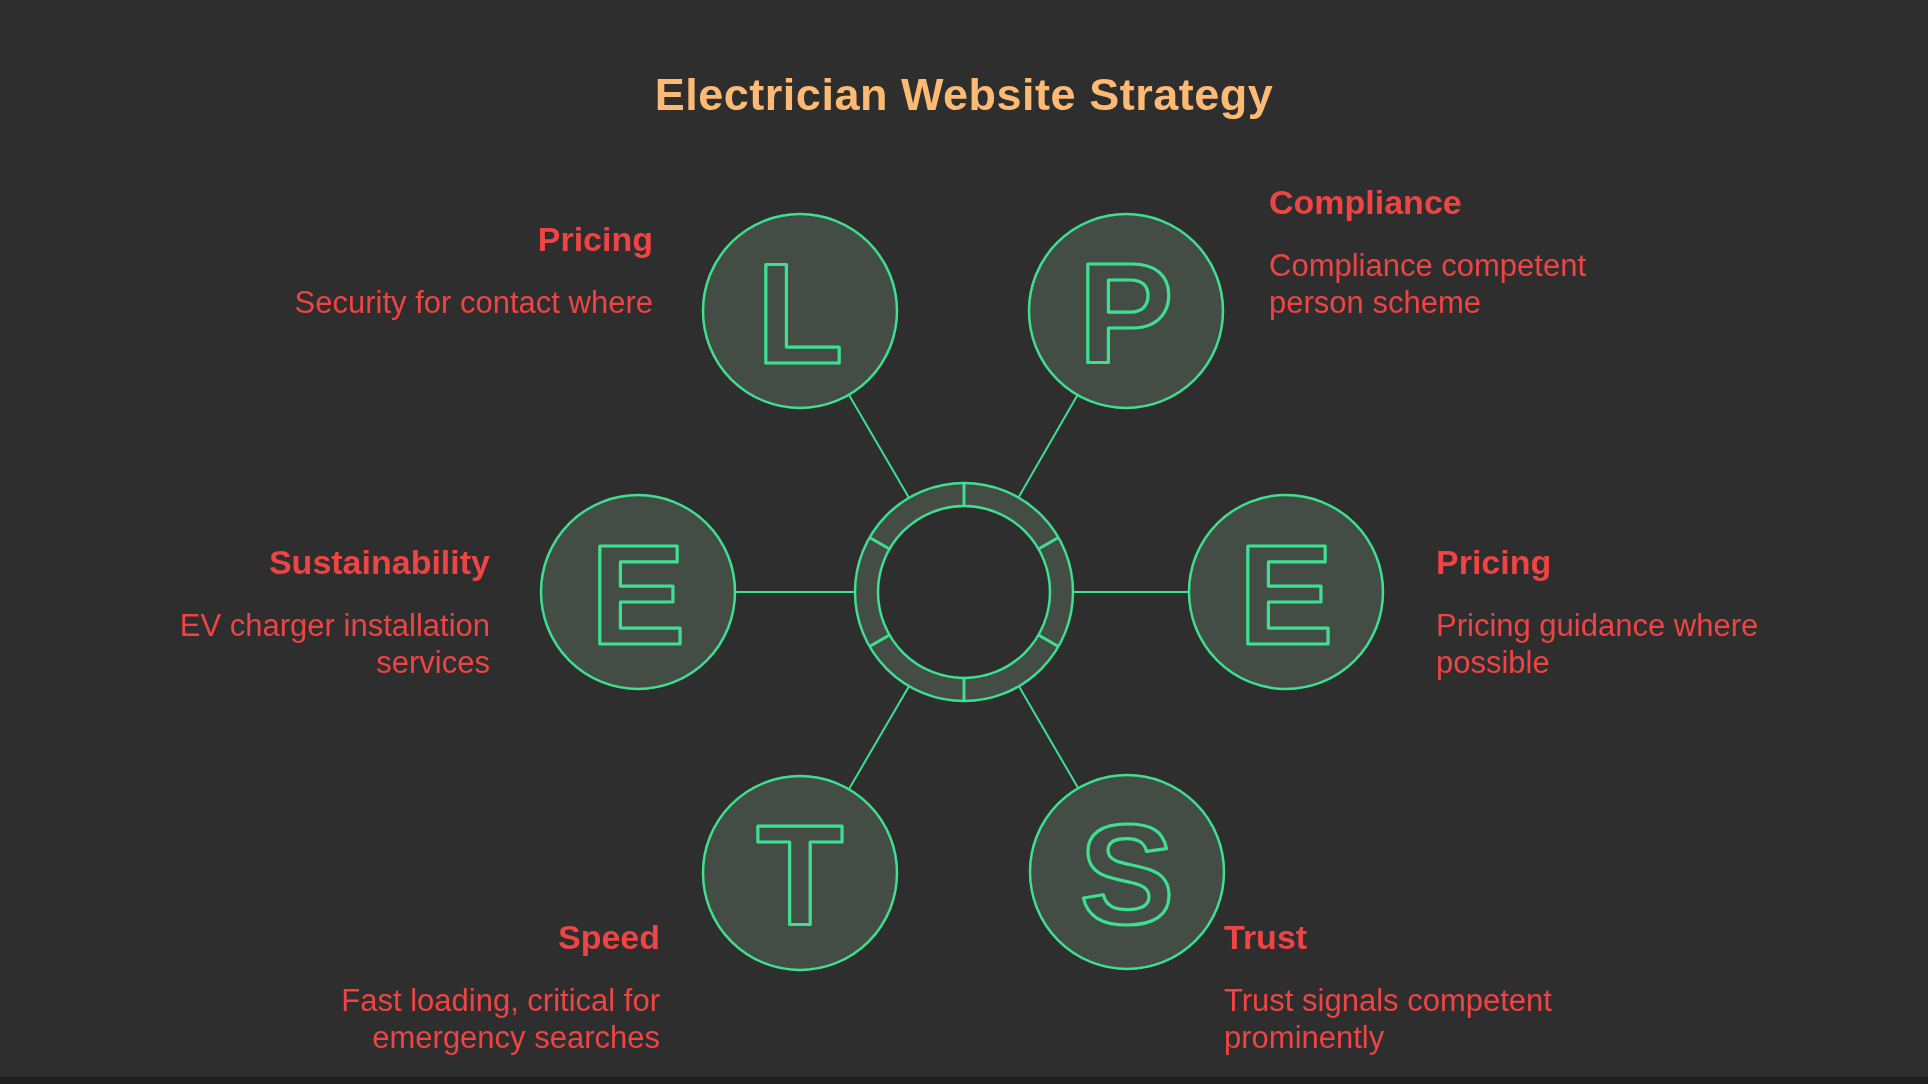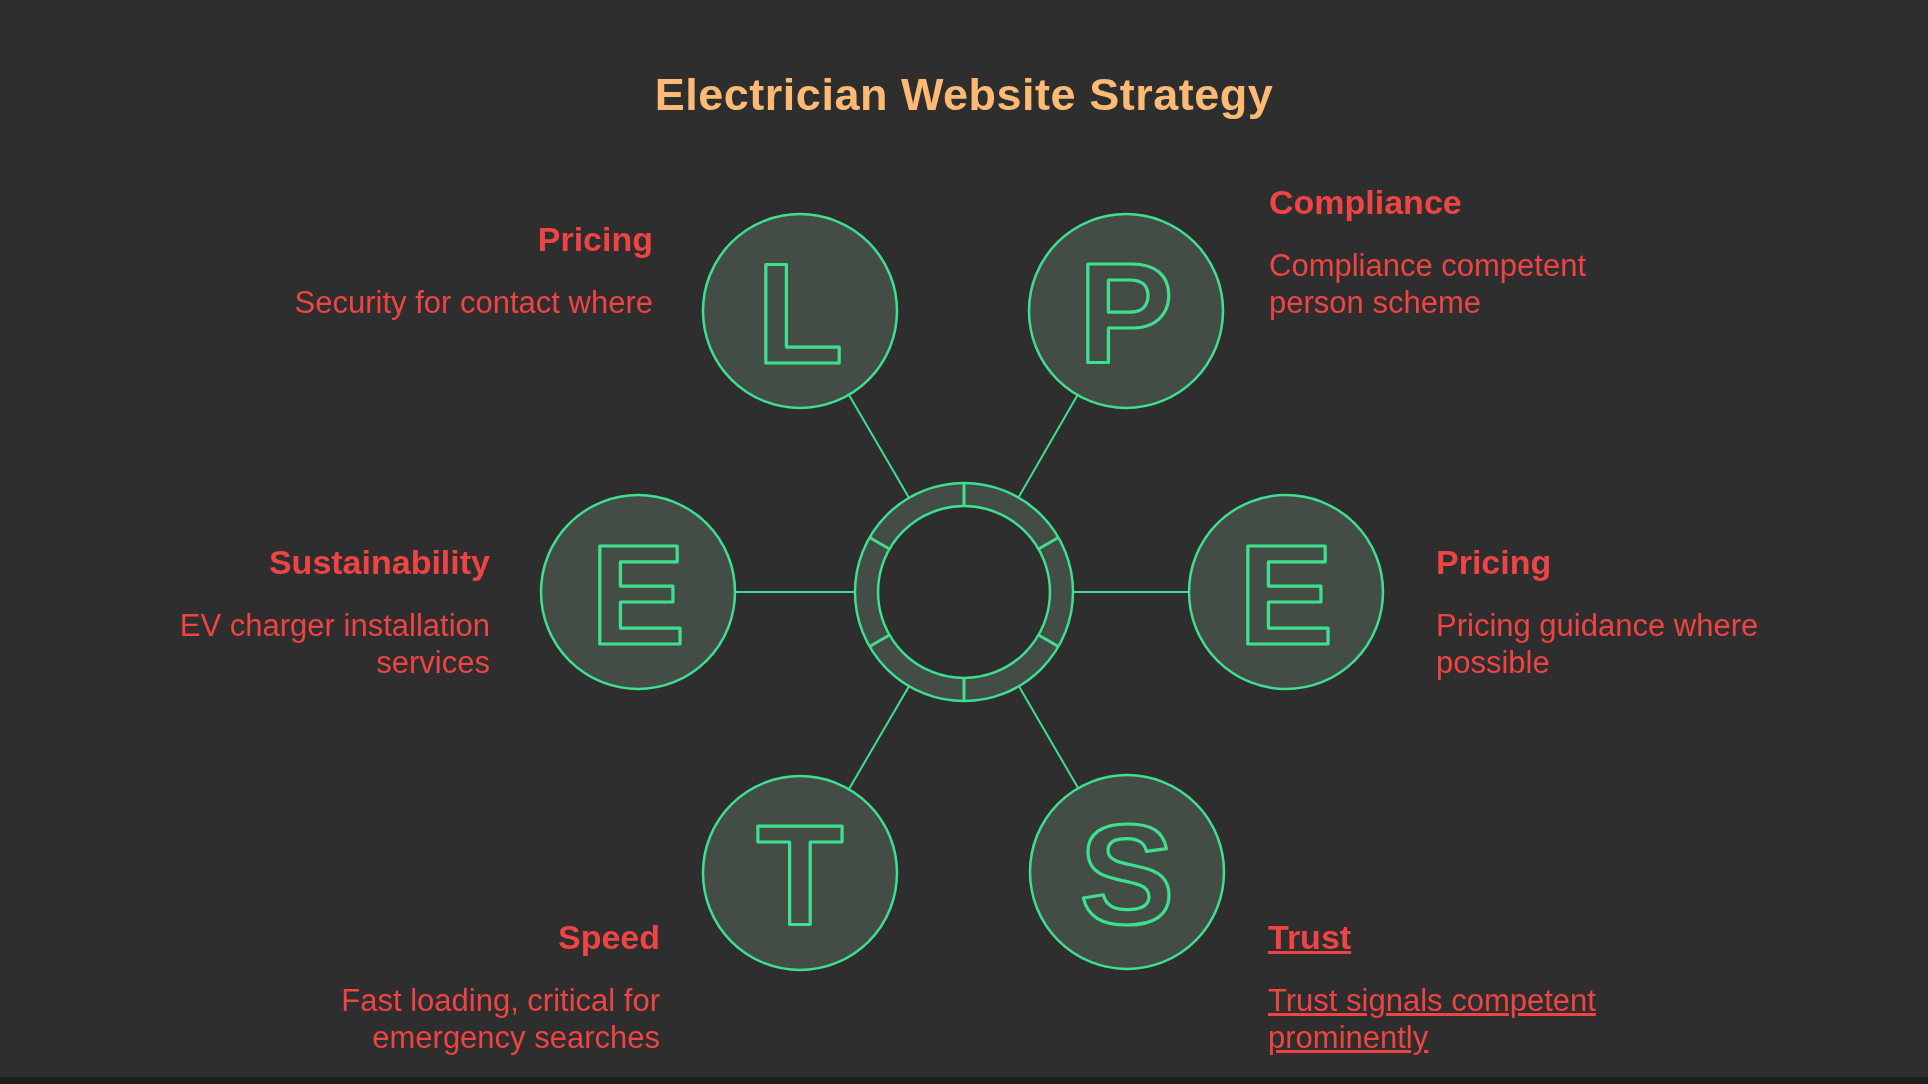--- a/index.html
+++ b/index.html
@@ -24,21 +24,21 @@
   }
   .label-block .node-desc{
     font-size:31px;font-weight:400;line-height:37px;margin:23px 0 0 0;
   }
   .align-right{text-align:right;}
   .block-security{top:197px;right:1275px;width:420px;}
   .block-compliance{top:160px;left:1269px;width:340px;}
   .block-sustainability{top:520px;right:1438px;width:340px;}
   .block-pricing{top:520px;left:1436px;width:340px;}
   .block-speed{top:895px;right:1268px;width:390px;text-align:right;}
-  .block-trust{top:895px;left:1268px;width:360px;text-decoration:underline;}
+  .block-trust{top:895px;left:1224px;width:360px;}
   .node-letter{
     font-family:"Liberation Sans", sans-serif;
     font-size:143px;font-weight:700;
     fill:none;stroke:#3ee08f;stroke-width:3.2px;
     stroke-linejoin:round;
     text-anchor:middle;
   }
   .node-circle{fill:#434c45;stroke:#3ee08f;stroke-width:2.5px;}
   .hub-outer{fill:#434c45;stroke:#3ee08f;stroke-width:2.5px;}
   .hub-inner{fill:#2e2e2e;stroke:#3ee08f;stroke-width:2.5px;}

